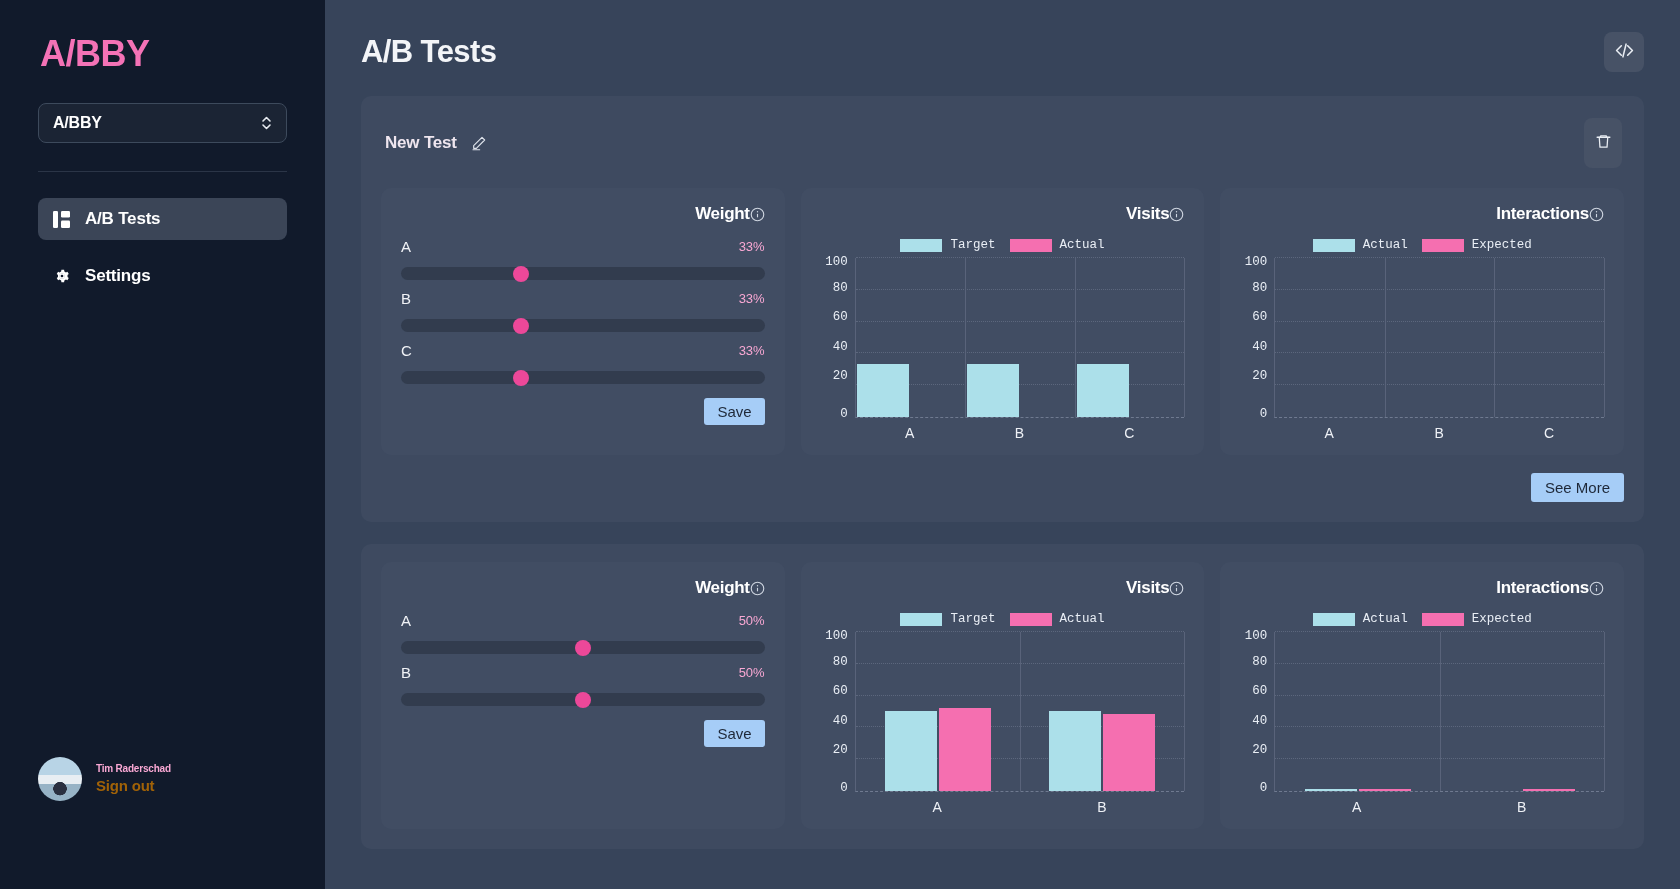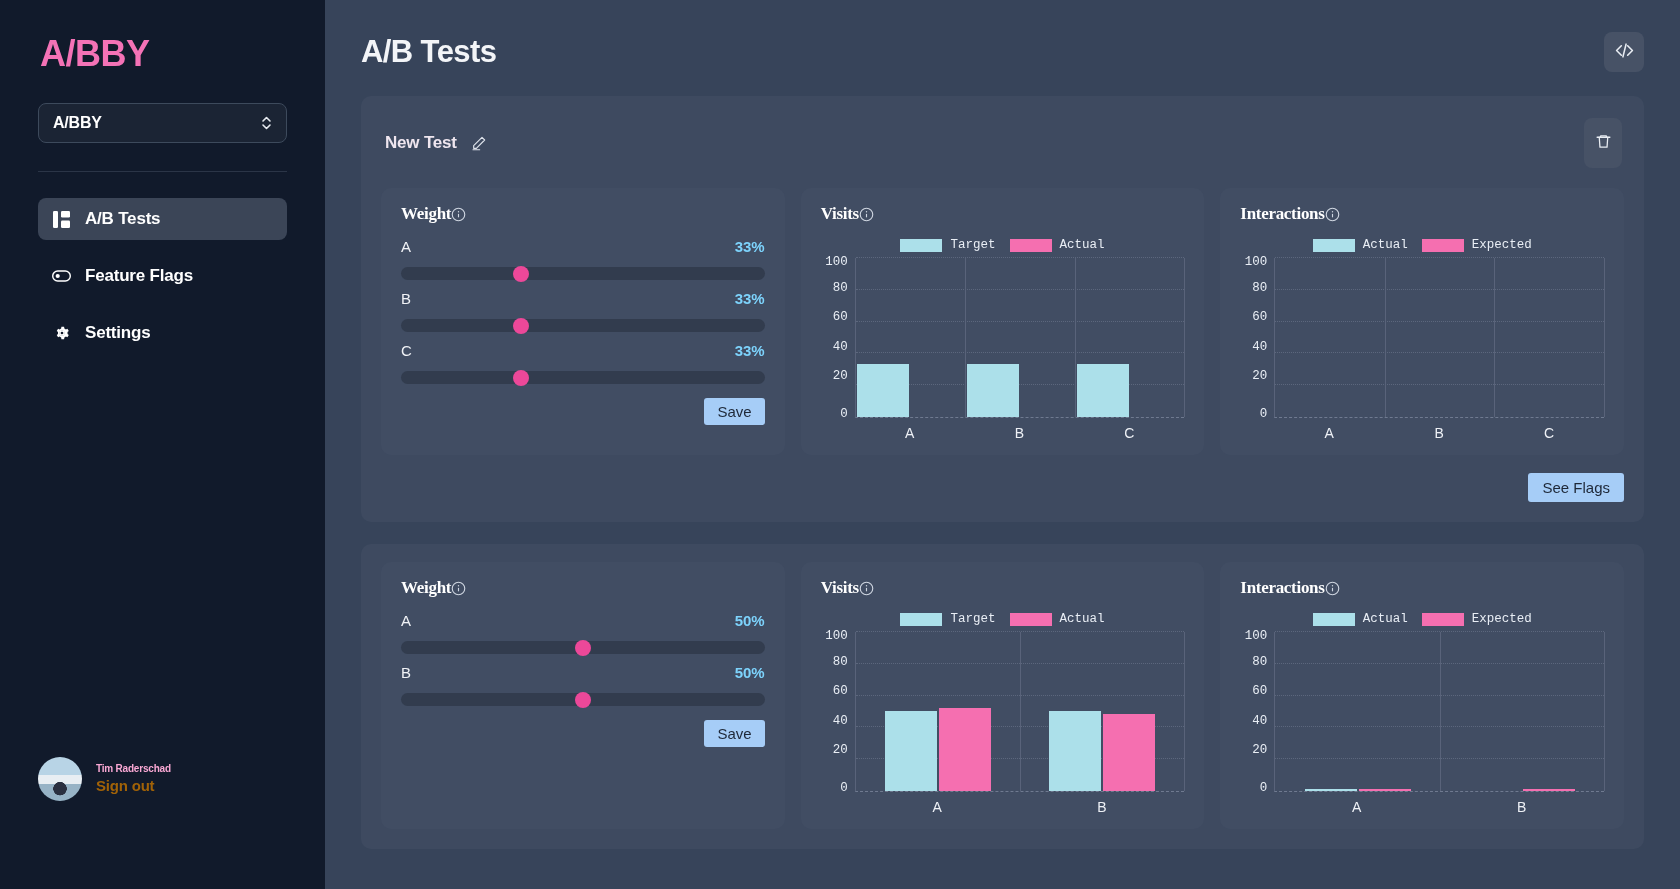--- a/index.html
+++ b/index.html
@@ -105,31 +105,30 @@
 
   .panels { display: flex; gap: 16px; }
   .panel {
     background: #414d63;
     border-radius: 10px;
     padding: 16px 20px 14px 20px;
     flex: 1 1 0;
     min-width: 0;
   }
   .panel-head {
-    display:flex; align-items:center; justify-content:flex-start;
+    display:flex; align-items:center; justify-content:flex-end;
     margin-bottom: 14px;
-    font-family: Liberation Serif, serif;
   }
   .panel-title { color:#ffffff; font-size: 17px; font-weight: 800; letter-spacing:-0.3px; }
   .info-ico { color:#cfd6e1; display:flex; }
 
   
   .w-row { display:flex; align-items:center; justify-content:space-between; margin-top: 10px;}
   .w-label { color:#f0f2f6; font-size:15px; font-weight:400;}
-  .w-val { color:#7dd3fc; font-size:15px; font-weight:700;}
+  .w-val { color:#f9a8d4; font-size:13px; font-weight:400;}
   .slider {
     position: relative; height: 13px; border-radius: 7px;
     background: #323c4e; margin-top: 12px; margin-bottom: 6px;
   }
   .knob {
     position:absolute; top:50%; width:16px; height:16px; border-radius:50%;
     background:#ec4899; transform: translate(-50%,-50%);
   }
   .save-row { display:flex; justify-content:flex-end; margin-top: 14px; }
   .save-btn {
@@ -200,29 +199,20 @@
         <span class="ico">
           <svg width="17" height="17" viewBox="0 0 17 17" fill="currentColor">
             <rect x="0" y="0" width="5" height="17" rx="1.3"></rect>
             <rect x="8" y="0" width="9" height="6.6" rx="1.3"></rect>
             <rect x="8" y="9.4" width="9" height="7.6" rx="1.3"></rect>
           </svg>
         </span>
         <span>A/B Tests</span>
       </div>
 
-      <div class="nav-item">
-        <span class="ico">
-          <svg width="20" height="12" viewBox="0 0 20 12" fill="none" stroke="currentColor" stroke-width="1.5">
-            <rect x="0.75" y="0.75" width="18.5" height="10.5" rx="5.25"></rect>
-            <circle cx="6" cy="6" r="2.2" fill="currentColor" stroke="none"></circle>
-          </svg>
-        </span>
-        <span>Feature Flags</span>
-      </div>
 
 
       <div class="nav-item">
         <span class="ico">
           <svg width="18" height="18" viewBox="0 0 24 24" fill="currentColor">
             <path d="M12 8.2a3.8 3.8 0 1 0 0 7.6 3.8 3.8 0 0 0 0-7.6zm0 5.6a1.8 1.8 0 1 1 0-3.6 1.8 1.8 0 0 1 0 3.6z"></path>
             <path d="M21 12c0-.5-.05-1-.14-1.47l2-1.3-2-3.46-2.25.86a7.9 7.9 0 0 0-2.5-1.45L15.7 2.8h-4l-.4 2.38a7.9 7.9 0 0 0-2.5 1.45L6.55 5.77l-2 3.46 2 1.3a8 8 0 0 0 0 2.94l-2 1.3 2 3.46 2.25-.86c.74.63 1.59 1.13 2.5 1.45l.4 2.38h4l.4-2.38a7.9 7.9 0 0 0 2.5-1.45l2.25.86 2-3.46-2-1.3c.09-.47.14-.97.14-1.47z" opacity="0"></path>
             <path d="M19.4 12c0-.42-.04-.83-.1-1.22l1.72-1.33-1.8-3.1-2 .82a6.6 6.6 0 0 0-2.1-1.22L14.8 3.7h-3.6l-.32 2.25a6.6 6.6 0 0 0-2.1 1.22l-2-.82-1.8 3.1L6.7 10.78a7 7 0 0 0 0 2.44L4.98 14.55l1.8 3.1 2-.82c.62.52 1.33.94 2.1 1.22l.32 2.25h3.6l.32-2.25a6.6 6.6 0 0 0 2.1-1.22l2 .82 1.8-3.1-1.72-1.33c.06-.39.1-.8.1-1.22zm-7.4 3.4a3.4 3.4 0 1 1 0-6.8 3.4 3.4 0 0 1 0 6.8z"></path>
           </svg>
         </span>
@@ -431,21 +421,21 @@
                 </div>
                 <div class="x-axis">
                   <div class="x-lab">A</div>
                   <div class="x-lab">B</div>
                   <div class="x-lab">C</div>
                 </div>
               </div>
             </div>
           </div>
           <div class="see-more-row">
-            <button class="see-more-btn">See Flags</button>
+            <button class="see-more-btn">See More</button>
           </div>
         </div>
         <div class="test-card">
           <div class="panels">
             <div class="panel">
               <div class="panel-head">
                 <div class="panel-title">Weight</div>
                 <span class="info-ico">
                   <svg width="15" height="15" viewBox="0 0 24 24" fill="none" stroke="currentColor" stroke-width="1.8">
                     <circle cx="12" cy="12" r="10"></circle>

